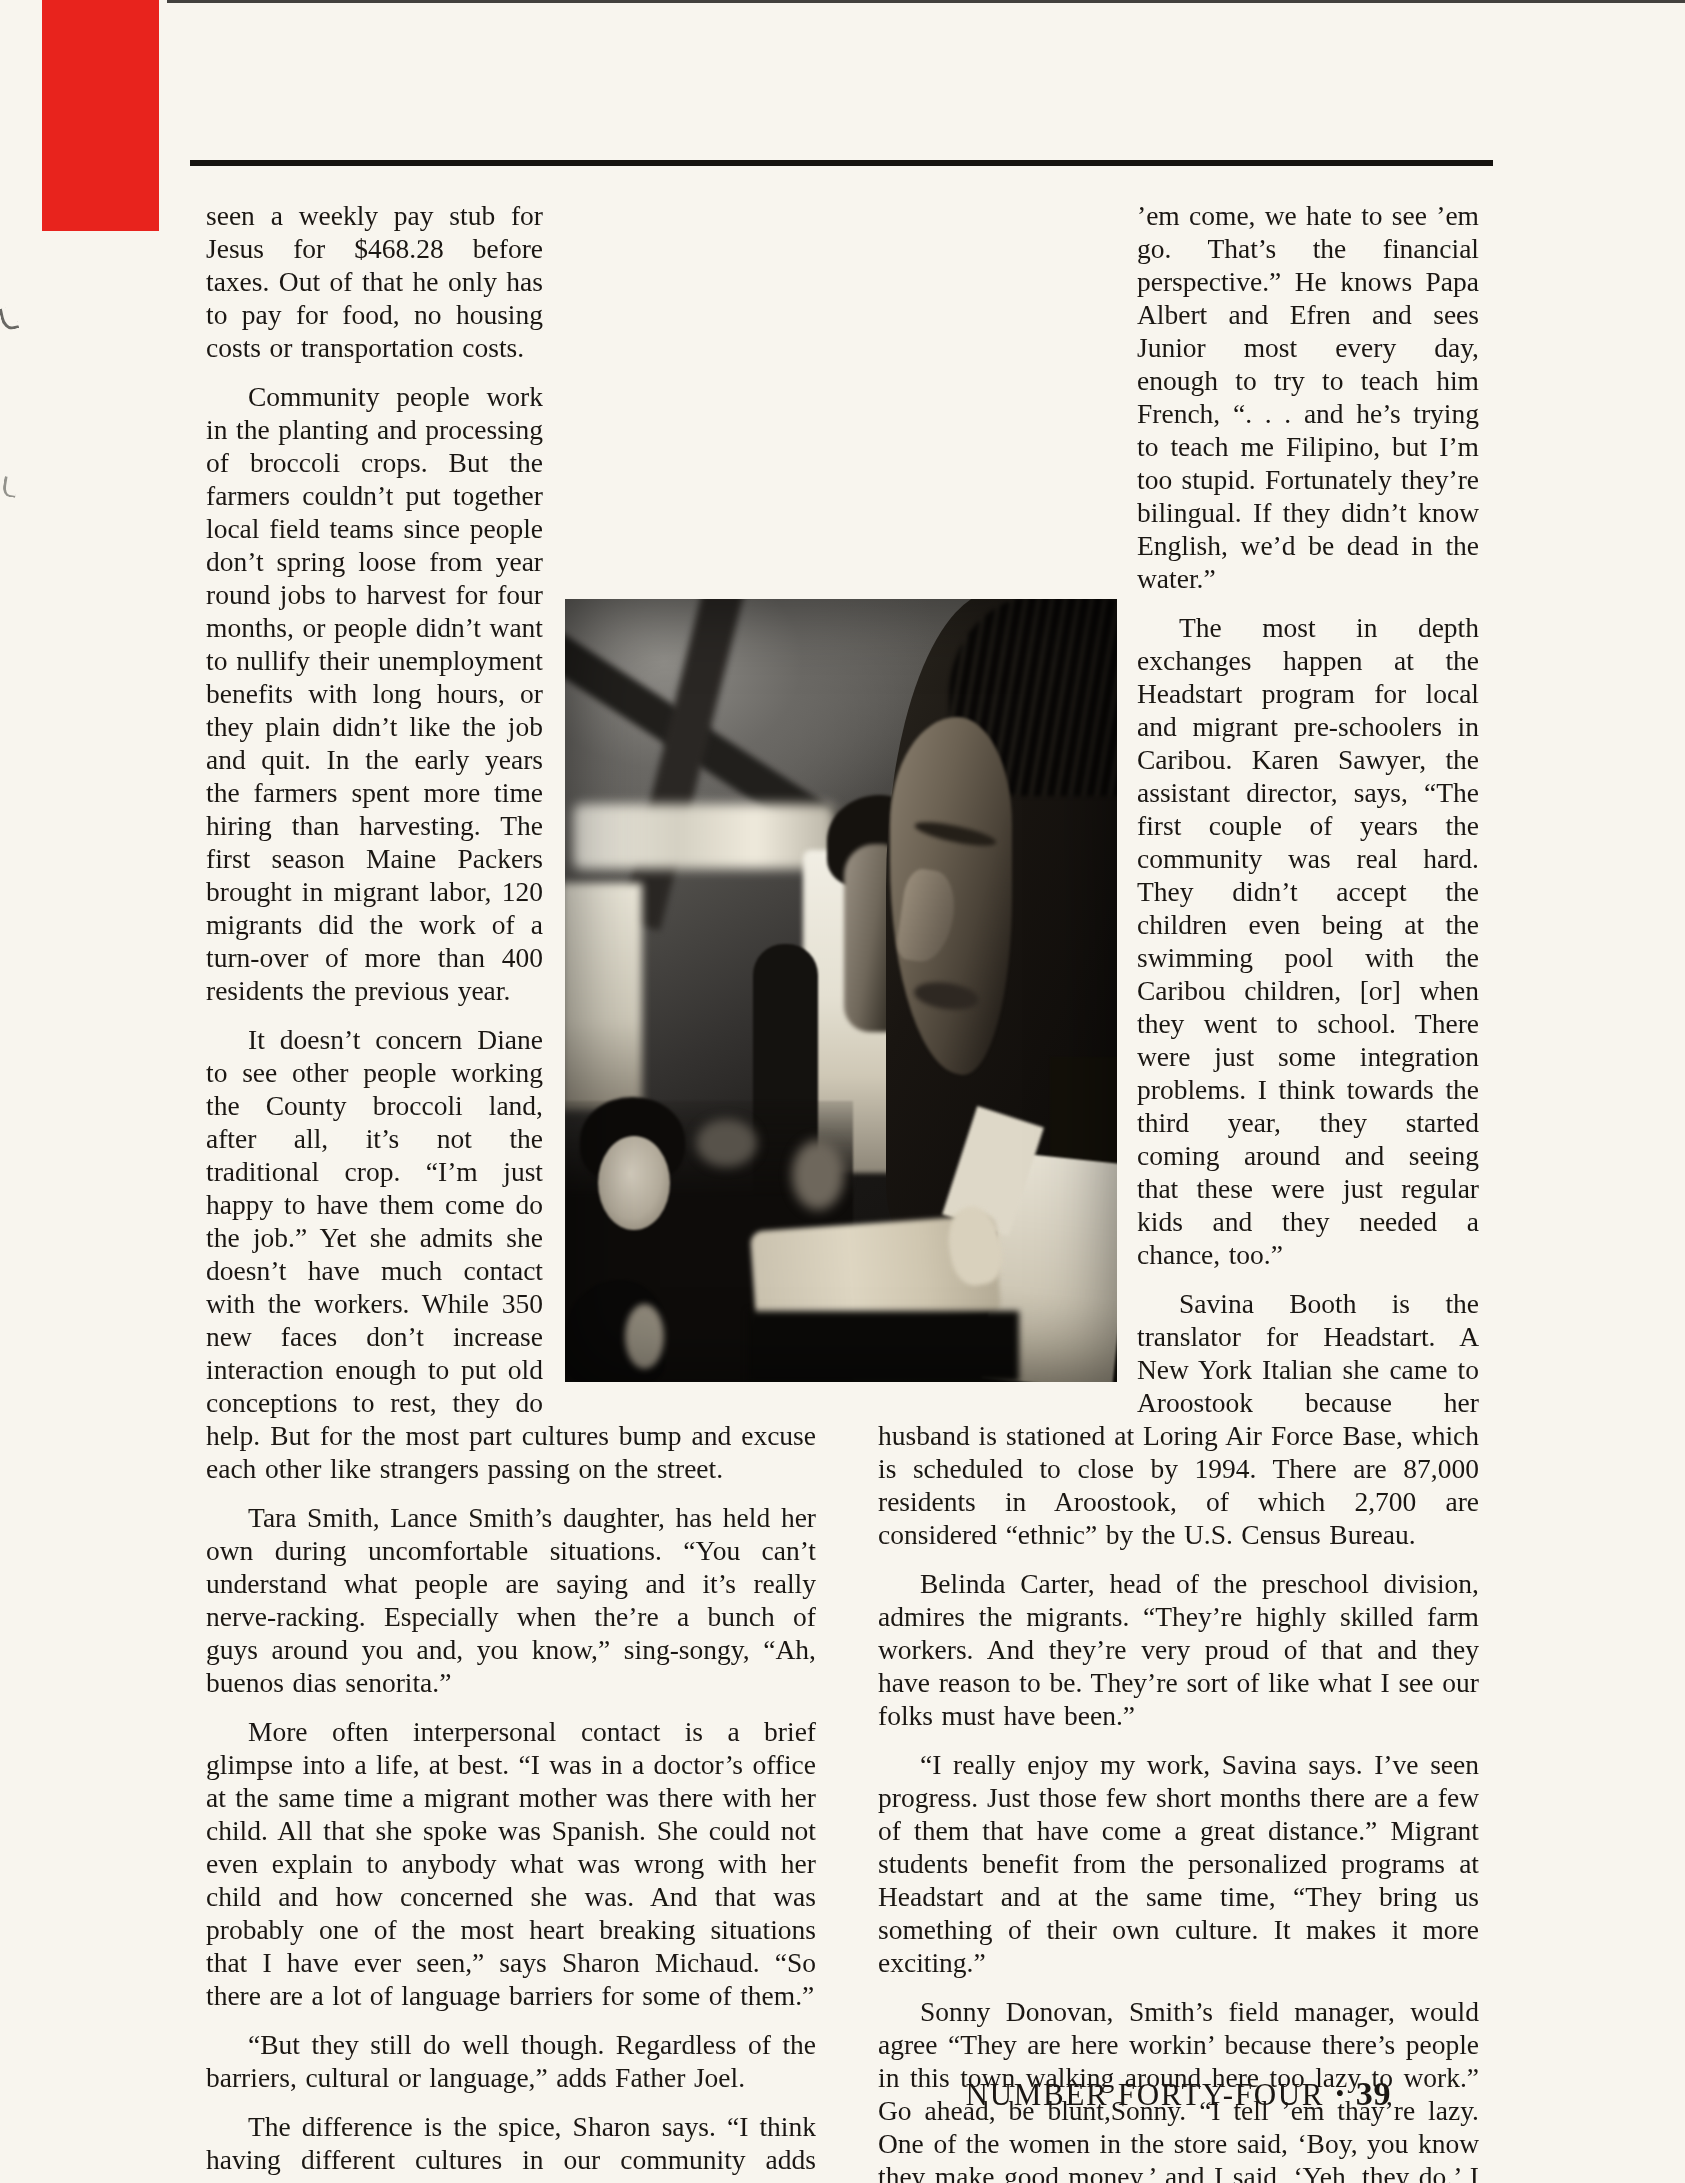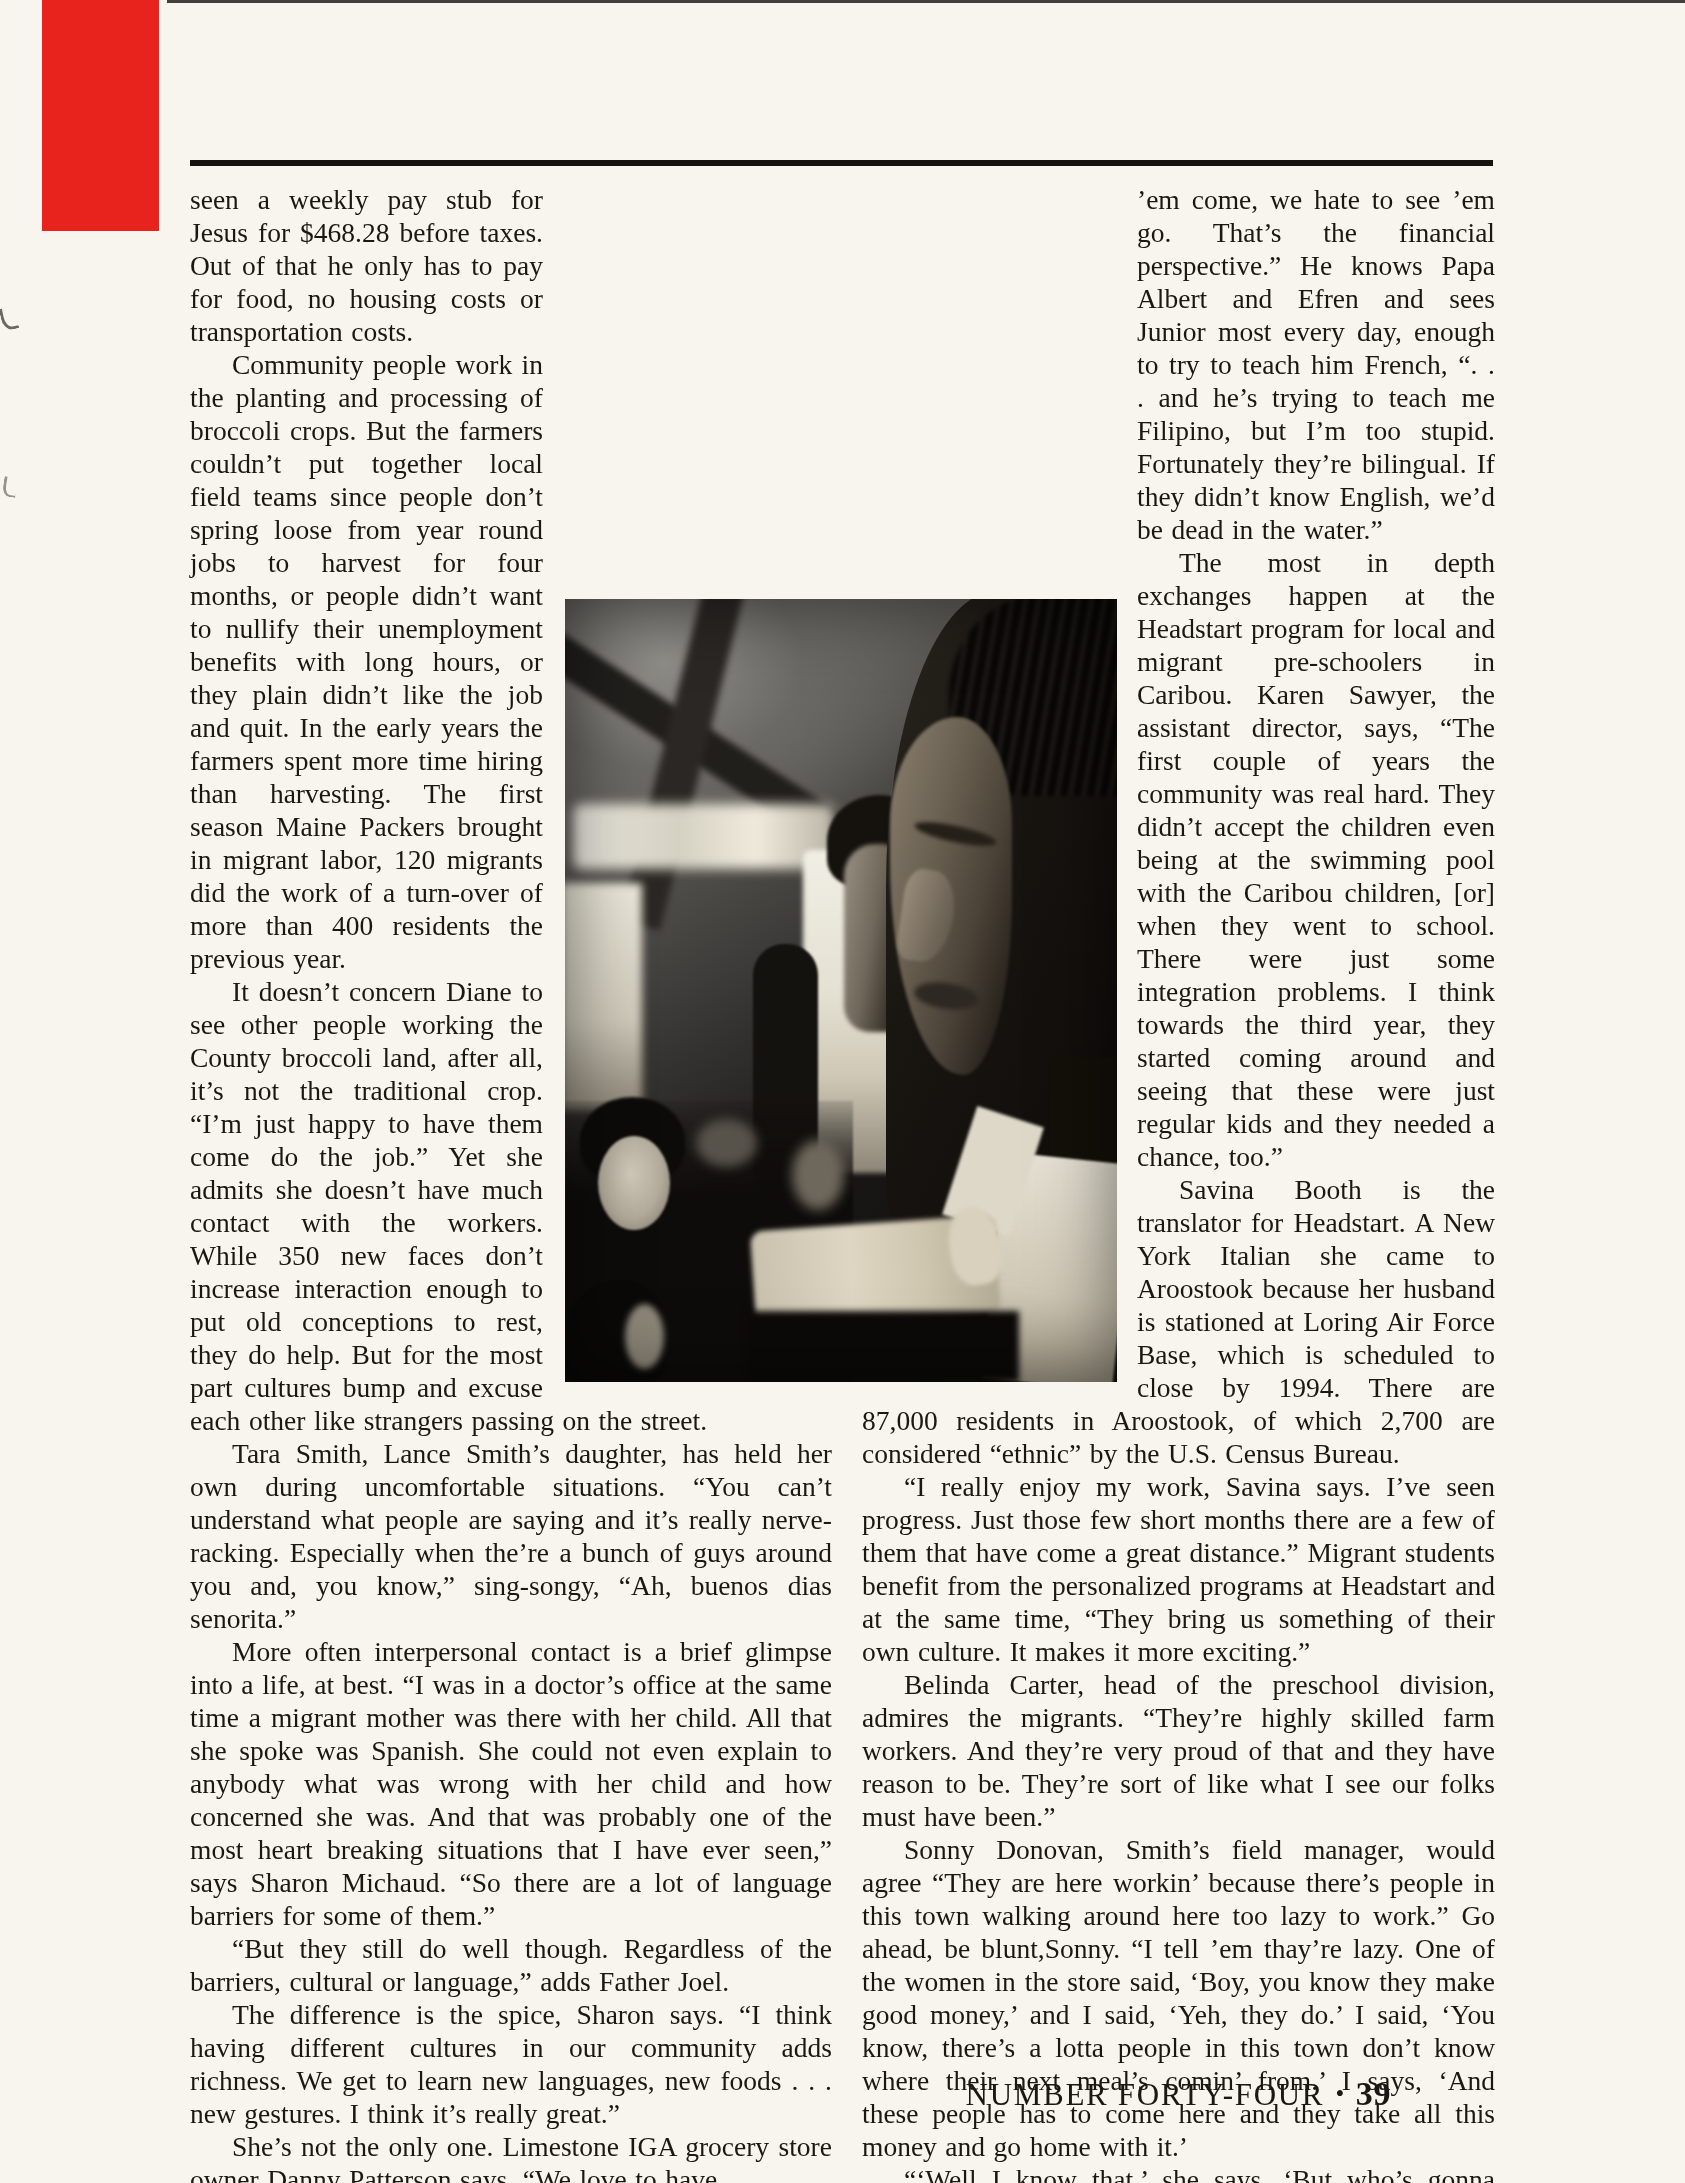--- a/index.html
+++ b/index.html
@@ -25,21 +25,21 @@
   
   .header-rule{position:absolute;left:190px;top:160px;width:1303px;height:5.7px;background:var(--rule);}
   
   .col{
     position:absolute;top:183px;width:642px;
     font-size:27.5px;line-height:33px;
     text-align:justify;word-spacing:.06em;
   }
   .col-left{left:190px;}
   .col-right{left:862px;width:633px;}
-  .col p{margin:0;}
+  .col p{margin:16px;}
   .col p.indent{text-indent:42px;font-family:Liberation Serif, serif;}
   .wrap-spacer{display:block;}
   .col-left .wrap-spacer{float:right;width:289px;height:851px;margin-top:360px;}
   .col-right .wrap-spacer{float:left;width:275px;height:851px;margin-top:360px;}
   
   .footer{
     position:absolute;left:862px;top:2075px;width:633px;
     text-align:center;font-size:31px;letter-spacing:1.7px;color:var(--ink);
     white-space:nowrap;
   }
@@ -105,22 +105,22 @@
     <p class="indent">“But they still do well though. Regardless of the barriers, cultural or language,” adds Father Joel.</p>
     <p class="indent">The difference is the spice, Sharon says. “I think having different cultures in our community adds richness. We get to learn new languages, new foods . . . new gestures. I think it’s really great.”</p>
     <p class="indent">She’s not the only one. Limestone IGA grocery store owner Danny Patterson says, “We love to have</p>
   </div>
 
 <div class="col col-right">
   <span class="wrap-spacer"></span>
 <p class="noindent">’em come, we hate to see ’em go. That’s the financial perspective.” He knows Papa Albert and Efren and sees Junior most every day, enough to try to teach him French, “. . . and he’s trying to teach me Filipino, but I’m too stupid. Fortunately they’re bilingual. If they didn’t know English, we’d be dead in the water.”</p>
     <p class="indent">The most in depth exchanges happen at the Headstart program for local and migrant pre-schoolers in Caribou. Karen Sawyer, the assistant director, says, “The first couple of years the community was real hard. They didn’t accept the children even being at the swimming pool with the Caribou children, [or] when they went to school. There were just some integration problems. I think towards the third year, they started coming around and seeing that these were just regular kids and they needed a chance, too.”</p>
     <p class="indent">Savina Booth is the translator for Headstart. A New York Italian she came to Aroostook because her husband is stationed at Loring Air Force Base, which is scheduled to close by 1994. There are 87,000 residents in Aroostook, of which 2,700 are considered “ethnic” by the U.S. Census Bureau.</p>
+    <p class="indent">Belinda Carter, head of the preschool division, admires the migrants. “They’re highly skilled farm workers. And they’re very proud of that and they have reason to be. They’re sort of like what I see our folks must have been.”</p>
     <p class="indent">“I really enjoy my work, Savina says. I’ve seen progress. Just those few short months there are a few of them that have come a great distance.” Migrant students benefit from the personalized programs at Headstart and at the same time, “They bring us something of their own culture.  It makes it more exciting.”</p>
-    <p class="indent">Belinda Carter, head of the preschool division, admires the migrants. “They’re highly skilled farm workers. And they’re very proud of that and they have reason to be. They’re sort of like what I see our folks must have been.”</p>
     <p class="indent">Sonny Donovan, Smith’s field manager, would agree “They are here workin’ because there’s people in this town walking around here too lazy to work.” Go ahead, be blunt,Sonny. “I tell ’em thay’re lazy. One of the women in the store said, ‘Boy, you know they make good money,’ and I said, ‘Yeh, they do.’ I said, ‘You know, there’s a lotta people in this town don’t know where their next meal’s comin’ from.’ I says, ‘And these people has to come here and they take all this money and go home with it.’</p>
     <p class="indent">“‘Well I know that,’ she says, ‘But who’s gonna work in the rain?’ I says, ‘I do. I work in the rain.’”</p>
   </div>
 
 <div class="photo" title="Black and white photograph of a church congregation: a man in profile prays with clasped hands in the foreground while people sit before bright arched windows.">
   <div class="ph-base"></div>
   <div class="ph-beam1"></div>
   <div class="ph-beam2"></div>
   <div class="ph-windowband"></div>
   <div class="ph-window-left"></div>

